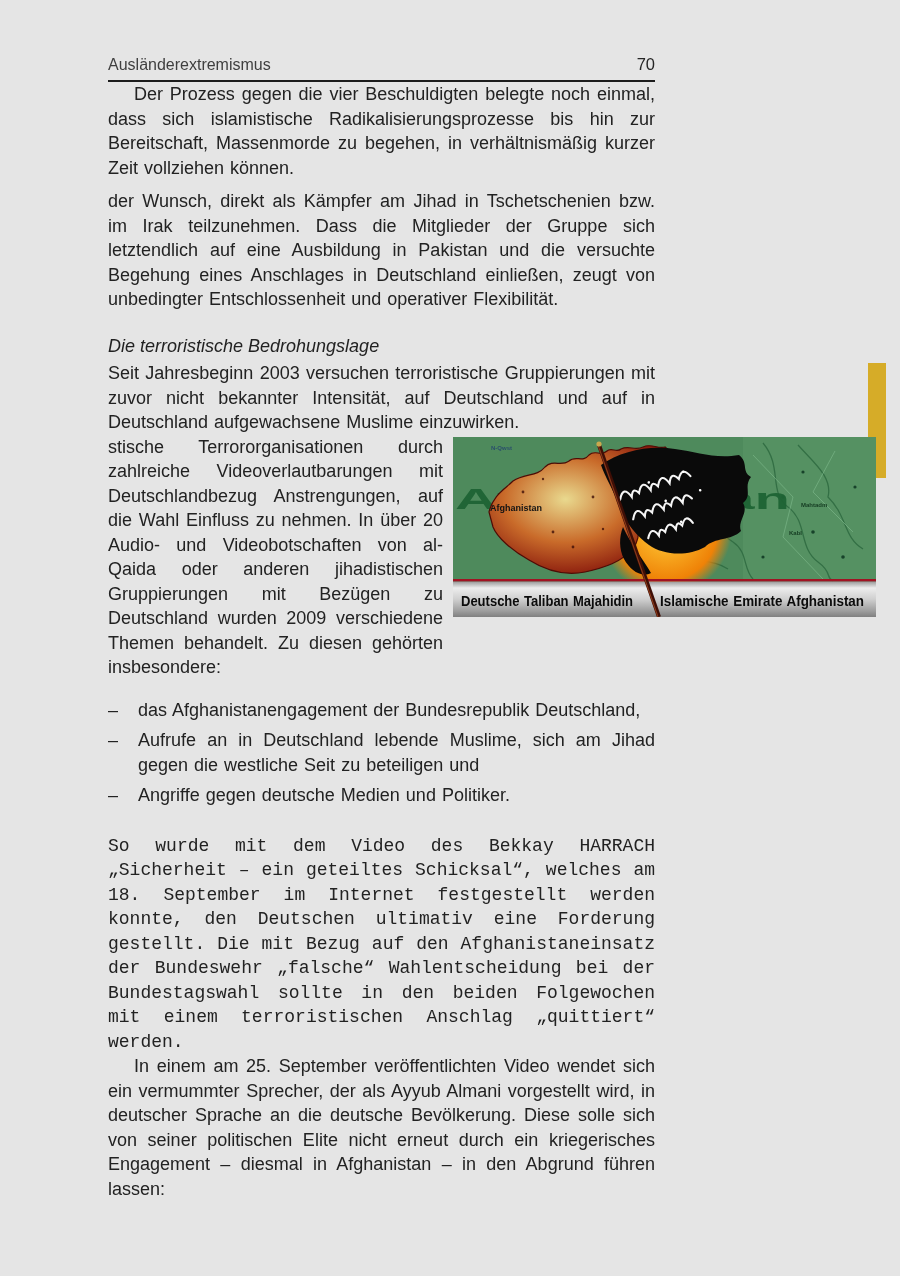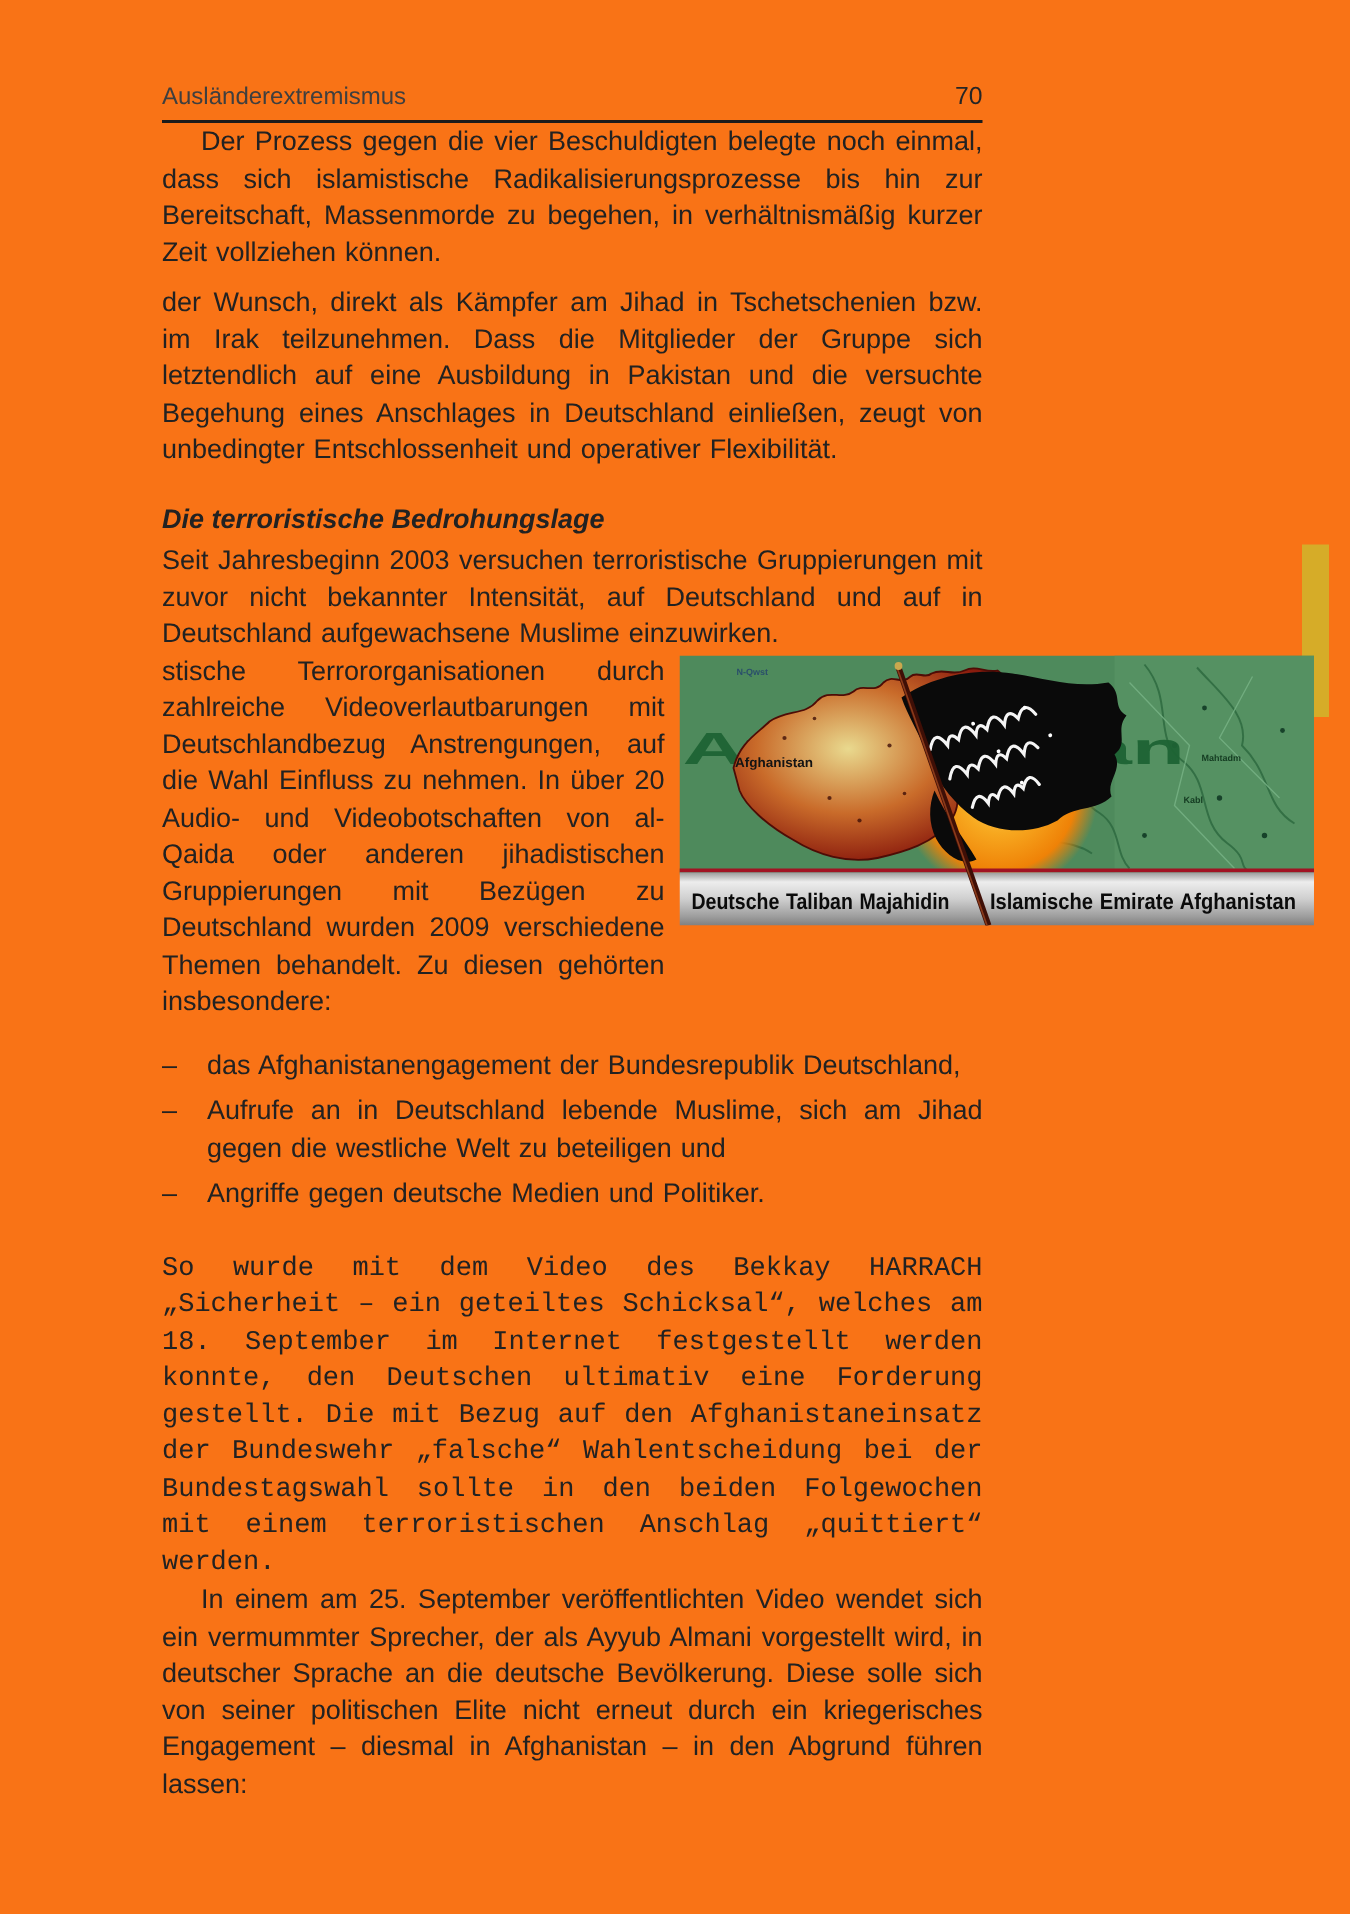--- a/index.html
+++ b/index.html
@@ -4,21 +4,21 @@
 <style>
   html, body { margin: 0; padding: 0; }
   body {
     width: 900px; height: 1276px;
     background: #ffffff;
     font-family: "Liberation Sans", sans-serif;
     color: #222222;
     position: relative;
     overflow: hidden;
   }
-  .page { position: absolute; inset: 0; background: #f97316; }
+  .page { position: absolute; inset: 0; background: #e5e5e5; }
 
   .margin-tab {
     position: absolute;
     left: 868px; top: 363px;
     width: 18px; height: 115px;
     background: #d6ac28;
   }
 
   .content {
     position: absolute;
@@ -47,21 +47,21 @@
   p.first { margin-top: 9px; }
   p.indent { text-indent: 26px; }
   p.justify-last { text-align-last: justify; }
   p.spaced { margin-top: 26px; font-family: Liberation Mono, monospace; }
 
   h2.subheading {
     margin: 22px 0 3px 0;
     font-size: 18px;
     line-height: 24.5px;
     font-style: italic;
-    font-weight: bold;
+    font-weight: normal;
     color: #222;
   }
 
   .fig-float {
     float: right;
     width: 212px;
     height: 242px;
     position: relative;
   }
   .figure-abs {
@@ -224,21 +224,21 @@
       </span><span>stische Terrororganisationen durch zahlreiche Videoverlautbarungen mit Deutschlandbezug Anstrengungen, auf die Wahl Einfluss zu nehmen. In über 20 Audio- und Videobotschaften von al-Qaida oder anderen jihadi­stischen Gruppierungen mit Bezügen zu Deutschland wurden 2009 ver­schiedene Themen behandelt. Zu die­sen gehörten insbesondere:</span>
     </p>
 
     <ul class="dash-list">
       <li>
         <span class="dash">–</span>
         <span>das Afghanistanengagement der Bundesrepublik Deutsch­land,</span>
       </li>
       <li>
         <span class="dash">–</span>
-        <span>Aufrufe an in Deutschland lebende Muslime, sich am Jihad gegen die westliche Welt zu beteiligen und</span>
+        <span>Aufrufe an in Deutschland lebende Muslime, sich am Jihad gegen die westliche Seit zu beteiligen und</span>
       </li>
       <li>
         <span class="dash">–</span>
         <span>Angriffe gegen deutsche Medien und Politiker.</span>
       </li>
     </ul>
 
     <p class="body spaced">So wurde mit dem Video des Bekkay HARRACH „Sicherheit – ein geteiltes Schicksal“, welches am 18. September im Inter­net festgestellt werden konnte, den Deutschen ultimativ eine Forderung gestellt. Die mit Bezug auf den Afghanistaneinsatz der Bundeswehr „falsche“ Wahlentscheidung bei der Bundes­tagswahl sollte in den beiden Folgewochen mit einem terrori­stischen Anschlag „quittiert“ werden.</p>
 
     <p class="body indent">In einem am 25. September veröffentlichten Video wendet sich ein vermummter Sprecher, der als Ayyub Almani vorge­stellt wird, in deutscher Sprache an die deutsche Bevölkerung. Diese solle sich von seiner politischen Elite nicht erneut durch ein kriegerisches Engagement – diesmal in Afghanistan – in den Abgrund führen lassen:</p>

